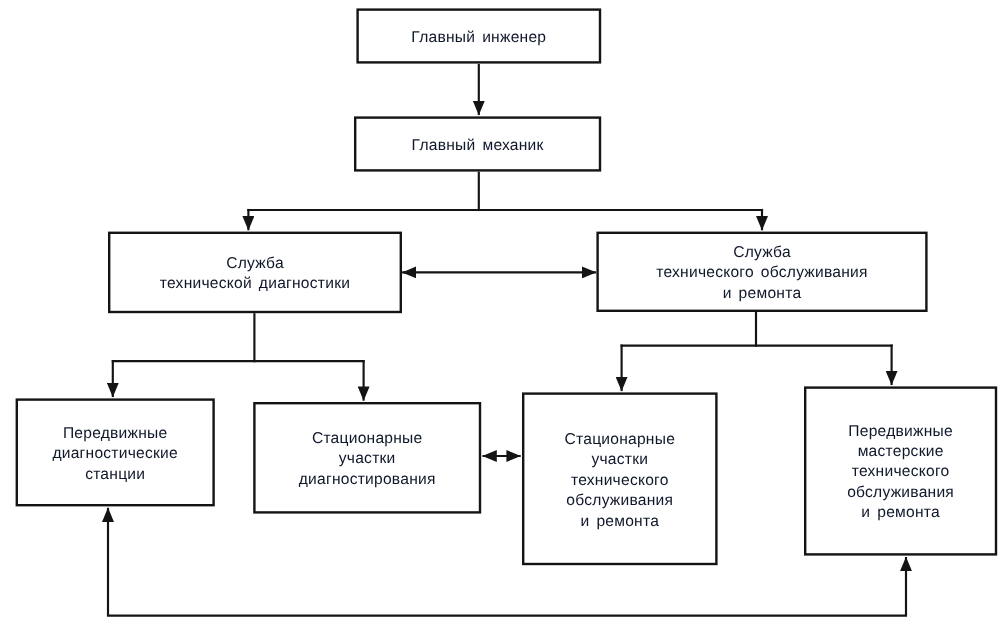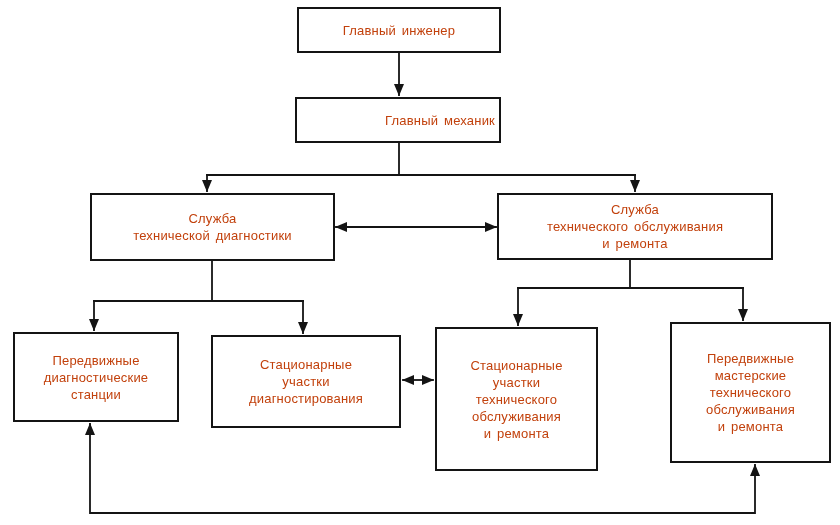--- a/index.html
+++ b/index.html
@@ -24,34 +24,34 @@
   }
   .node {
     position: absolute;
     box-sizing: border-box;
     border: 2px solid #141414;
     background: #ffffff;
     display: flex;
     align-items: center;
     justify-content: center;
     text-align: center;
-    color: #c2410c;
+    color: #0f172a;
     font-size: 13px;
     line-height: 17px;
     letter-spacing: 0.2px;
     word-spacing: 2px;
   }
   .node span {
     white-space: pre-line;
     display: block;
     padding: 0 4px;
   }
   
   .n-chief-engineer              { left: 297px; top: 7px;   width: 204px; height: 46px; }
-  .n-chief-mechanic              { left: 295px; top: 97px;  width: 206px; height: 46px; justify-content: flex-end; }
+  .n-chief-mechanic              { left: 295px; top: 97px;  width: 206px; height: 46px; }
   .n-diagnostics-service         { left: 90px;  top: 193px; width: 245px; height: 68px; }
   .n-maintenance-service         { left: 497px; top: 193px; width: 276px; height: 67px; }
   .n-mobile-diagnostic-stations  { left: 13px;  top: 332px; width: 166px; height: 90px; }
   .n-stationary-diagnostic-sections { left: 211px; top: 335px; width: 190px; height: 93px; }
   .n-stationary-maintenance-sections { left: 435px; top: 327px; width: 163px; height: 144px; }
   .n-mobile-maintenance-workshops { left: 670px; top: 322px; width: 161px; height: 141px; }
 </style>
 </head>
 <body>
 

